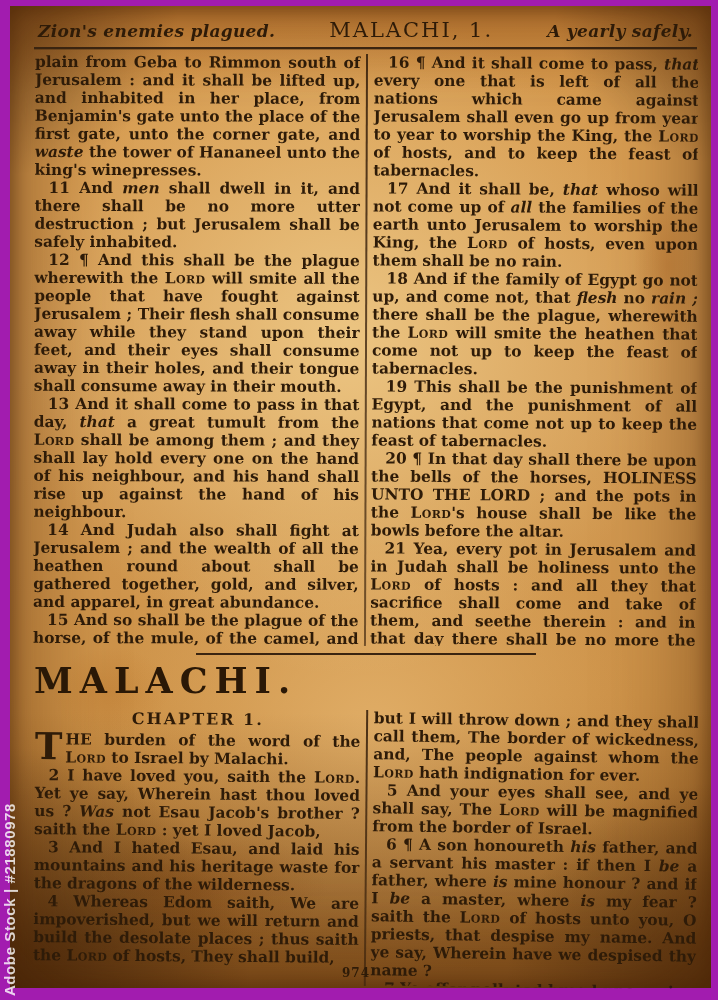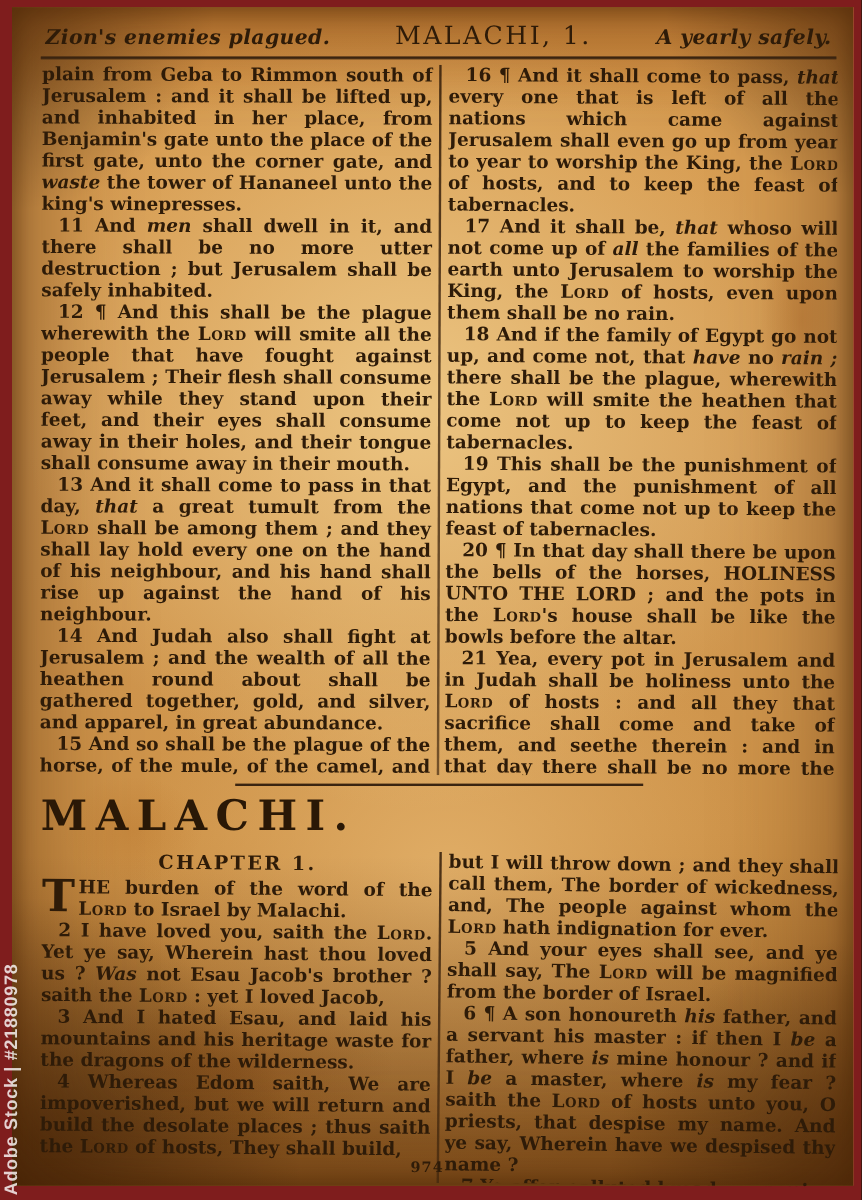--- a/index.html
+++ b/index.html
@@ -1,18 +1,18 @@
 <!DOCTYPE html>
 <html><head>
 <meta charset="utf-8">
 <style>
   html,body{margin:0;padding:0;background:#000;}
   .photo{
     position:relative;width:718px;height:1000px;overflow:hidden;
-    background:#7f1d1d;
+    background:#a21caf;
     font-family:"DejaVu Serif","Liberation Serif",serif;
   }
   .page{
     position:absolute;top:6px;left:10px;right:7px;bottom:12px;
     background-color:#cf9347;
     background-image:
       radial-gradient(circle at 0% 100%, rgba(42,19,2,0.75), rgba(42,19,2,0) 20%),
       radial-gradient(circle at 100% 100%, rgba(42,19,2,0.6), rgba(42,19,2,0) 17%),
       radial-gradient(circle at 0% 0%, rgba(42,19,2,0.55), rgba(42,19,2,0) 14%),
       radial-gradient(circle at 100% 0%, rgba(42,19,2,0.45), rgba(42,19,2,0) 13%),
@@ -97,21 +97,21 @@
             <p>11 And <i>men</i> shall dwell in it, and there shall be no more utter destruction&nbsp;; but Jerusalem shall be safely inhabited.</p>
             <p>12 ¶ And this shall be the plague wherewith the <span class="sc">Lord</span> will smite all the people that have fought against Jerusalem&nbsp;; Their flesh shall consume away while they stand upon their feet, and their eyes shall consume away in their holes, and their tongue shall consume away in their mouth.</p>
             <p>13 And it shall come to pass in that day, <i>that</i> a great tumult from the <span class="sc">Lord</span> shall be among them&nbsp;; and they shall lay hold every one on the hand of his neighbour, and his hand shall rise up against the hand of his neighbour.</p>
             <p>14 And Judah also shall fight at Jerusalem&nbsp;; and the wealth of all the heathen round about shall be gathered together, gold, and silver, and apparel, in great abundance.</p>
             <p>15 And so shall be the plague of the horse, of the mule, of the camel, and of the ass, and of all the beasts that shall be in these tents, as this plague.</p>
           </div>
         <div class="col-divider"></div>
         <div class="col verse-text" style="transform:rotate(0.2deg);">
             <p>16 ¶ And it shall come to pass, <i>that</i> every one that is left of all the nations which came against Jerusalem shall even go up from year to year to worship the King, the <span class="sc">Lord</span> of hosts, and to keep the feast of tabernacles.</p>
             <p>17 And it shall be, <i>that</i> whoso will not come up of <i>all</i> the families of the earth unto Jerusalem to worship the King, the <span class="sc">Lord</span> of hosts, even upon them shall be no rain.</p>
-            <p>18 And if the family of Egypt go not up, and come not, that <i>have</i> no <i>rain&nbsp;;</i> there shall be the plague, wherewith the <span class="sc">Lord</span> will smite the heathen that come not up to keep the feast of tabernacles.</p>
+            <p>18 And if the family of Egypt go not up, and come not, that <i>flesh</i> no <i>rain&nbsp;;</i> there shall be the plague, wherewith the <span class="sc">Lord</span> will smite the heathen that come not up to keep the feast of tabernacles.</p>
             <p>19 This shall be the punishment of Egypt, and the punishment of all nations that come not up to keep the feast of tabernacles.</p>
             <p>20 ¶ In that day shall there be upon the bells of the horses, HOLINESS UNTO THE LORD&nbsp;; and the pots in the <span class="sc">Lord</span>'s house shall be like the bowls before the altar.</p>
             <p>21 Yea, every pot in Jerusalem and in Judah shall be holiness unto the <span class="sc">Lord</span> of hosts&nbsp;: and all they that sacrifice shall come and take of them, and seethe therein&nbsp;: and in that day there shall be no more the Canaanite in the house of the  of hosts.</p>
           </div>
       </div>
 
       <div class="mid-rule"></div>
       <div class="book-title">MALACHI.</div>
 
       <div class="columns bottom">

